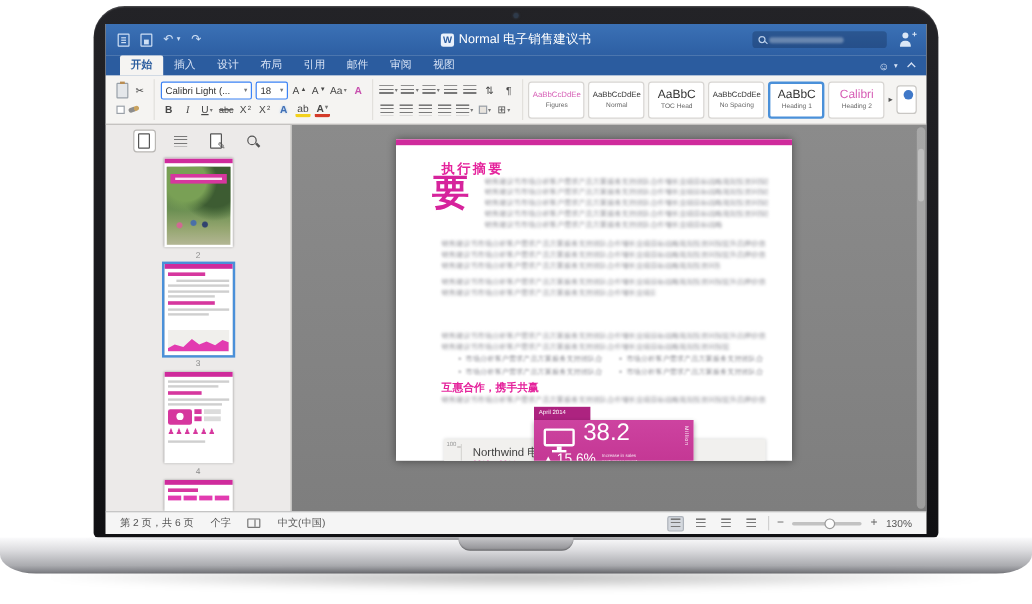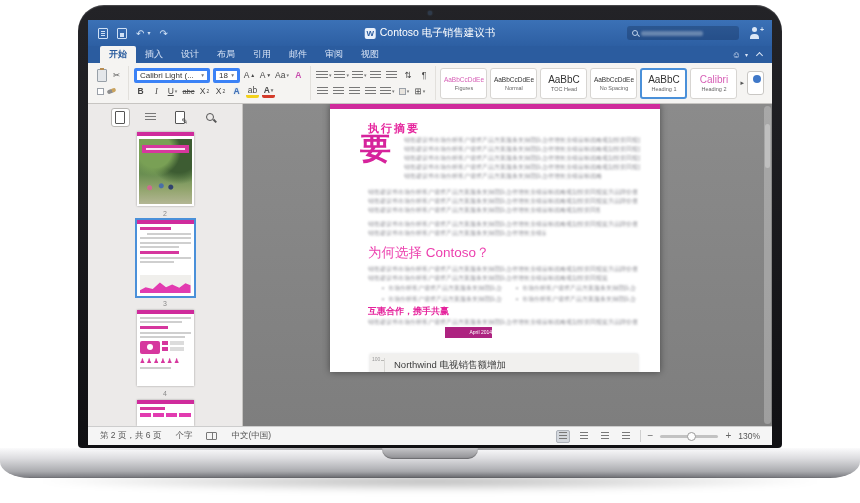--- a/index.html
+++ b/index.html
@@ -60,21 +60,21 @@
   .chev-up { width:5px; height:5px; border-left:1px solid #d9e4f6; border-top:1px solid #d9e4f6;
              transform:rotate(45deg); margin-top:2px; }
   .tcaret { font-size:6px; margin-left:-5px; }
 
   
   .ribbon { height:41px; flex:0 0 41px; background:#f5f4f2; border-bottom:1px solid #c7c5c2;
             display:flex; align-items:stretch; padding:3px 4px; }
   .grp { display:flex; flex-direction:column; justify-content:space-between; padding:1px 5px;
          border-right:1px solid #e2e0dc; }
   .rrow { display:flex; align-items:center; gap:3px; height:16px; }
-  .combo { height:15px; background:#fff; border:3px solid #3b82f6; border-radius:2px; font-size:8px;
+  .combo { height:15px; background:#fff; border:1px solid #3b82f6; border-radius:2px; font-size:8px;
            color:#333; display:flex; align-items:center; padding:0 3px; gap:3px; white-space:nowrap; overflow:hidden; }
   .combo .cv { font-size:5.5px; color:#777; }
   .rb { min-width:13px; height:14px; display:flex; align-items:center; justify-content:center;
         font-size:8.5px; color:#474747; border-radius:2px; gap:1px; }
   .rb .cv { font-size:5px; color:#777; }
   .rb b { font-weight:bold; } .rb i { font-family:"Liberation Serif", serif; }
   .rb .u { text-decoration:underline; } .rb .st { text-decoration:line-through; font-size:7.5px; }
   .sup { font-size:5px; vertical-align:super; }
   .fx { color:#3f6fb5; text-shadow:0 0 2px #9fc0e8; font-weight:bold; }
   .hl { border-bottom:3px solid #f3d11c; line-height:8px; }
@@ -142,22 +142,22 @@
   .camside { display:flex; flex-direction:column; gap:2px; flex:1; }
   .camside .r { display:flex; gap:2px; }
   .camside .p { width:6px; height:4px; background:#d6379e; }
   .camside .g { width:14px; height:4px; background:#dcdcdc; }
   .people { display:flex; gap:1px; margin:3px 3px 0; color:#d6379e; font-size:6.5px; line-height:7px; }
   .trow { display:flex; gap:2px; margin:3px 3px 0; }
   .trow .c { flex:1; height:4px; background:#e23bb0; }
 
   
   .docarea { flex:1; position:relative; }
-  .page { position:absolute; left:87px; top:0; width:330px; height:268px; background:#fff;
-          box-shadow:0 0 7px rgba(0,0,0,.45); overflow:hidden;text-align:right; }
+  .page { position:absolute; left:87px; top:12px; width:330px; height:268px; background:#fff;
+          box-shadow:0 0 7px rgba(0,0,0,.45); overflow:hidden; }
   .pband { height:5px; background:#cf2b9c; }
   .h1 { position:absolute; left:38px; top:17px; font-size:11px; font-weight:bold; color:#e5239c; letter-spacing:2px; }
   .dropcap { position:absolute; left:30px; top:28px; font-size:31px; line-height:34px; font-weight:bold; color:#d6239c; }
   .bl { position:absolute; font-size:6px; line-height:9px; color:#8f8f96; filter:blur(1.2px);
         white-space:nowrap; overflow:hidden; }
   .h2 { position:absolute; left:38px; top:140px; font-size:13.5px; color:#ec3fae; }
   .h3 { position:absolute; left:38px; top:201px; font-size:9px; font-weight:bold; color:#e5239c; }
   .bul { padding-left:6px; position:relative; font-size:6px; line-height:8px; color:#8f8f96;
          filter:blur(1.1px); white-space:nowrap; overflow:hidden; }
   .bul::before { content:"•"; position:absolute; left:0; top:0; color:#6e6e74; filter:none; }
@@ -224,21 +224,21 @@
       <div class="titlebar">
         <div class="qa">
           <span class="mini doc"></span>
           <span class="mini save"></span>
           <span class="glyph">↶</span>
           <span class="glyph tiny-caret">▾</span>
           <span class="glyph">↷</span>
         </div>
         <div class="wtitle">
           <span class="wicon">W</span>
-          <span>Contoso 电子销售建议书</span>
+          <span>Normal 电子销售建议书</span>
         </div>
         <div class="tright">
           <div class="searchpill">
             <span class="mag"></span>
             <span class="searchblur"></span>
           </div>
           <div class="share">
               <span class="plus">+</span>
             </div>
         </div>
@@ -521,21 +521,20 @@
             <div class="bl" style="left:74px; top:59px;  width:236px;">销售建议书市场分析客户需求产品方案服务支持团队合作增长业绩目标战略规划投资回报提升品牌价值创新技术平台整合资源优化流程管理体系全面推进发展方向销售建议书市场分析客户需求</div>
             <div class="bl" style="left:74px; top:68px;  width:198px;">销售建议书市场分析客户需求产品方案服务支持团队合作增长业绩目标战略规划投资回报提升品牌价值创新技术平台整合资源优化流程管理体系全面推进发展方向销售建议书市场分析客户需求</div>
 
             <div class="bl" style="left:38px; top:84px;  width:270px;">销售建议书市场分析客户需求产品方案服务支持团队合作增长业绩目标战略规划投资回报提升品牌价值创新技术平台整合资源优化流程管理体系全面推进发展方向销售建议书市场分析客户需求</div>
             <div class="bl" style="left:38px; top:93px;  width:270px;">销售建议书市场分析客户需求产品方案服务支持团队合作增长业绩目标战略规划投资回报提升品牌价值创新技术平台整合资源优化流程管理体系全面推进发展方向销售建议书市场分析客户需求</div>
             <div class="bl" style="left:38px; top:102px; width:232px;">销售建议书市场分析客户需求产品方案服务支持团队合作增长业绩目标战略规划投资回报提升品牌价值创新技术平台整合资源优化流程管理体系全面推进发展方向销售建议书市场分析客户需求</div>
 
             <div class="bl" style="left:38px; top:116px; width:270px;">销售建议书市场分析客户需求产品方案服务支持团队合作增长业绩目标战略规划投资回报提升品牌价值创新技术平台整合资源优化流程管理体系全面推进发展方向销售建议书市场分析客户需求</div>
             <div class="bl" style="left:38px; top:125px; width:178px;">销售建议书市场分析客户需求产品方案服务支持团队合作增长业绩目标战略规划投资回报提升品牌价值创新技术平台整合资源优化流程管理体系全面推进发展方向销售建议书市场分析客户需求</div>
 
-            <div class="h2">为何选择 Contoso？</div>
 
             <div class="bl" style="left:38px; top:161px; width:270px;">销售建议书市场分析客户需求产品方案服务支持团队合作增长业绩目标战略规划投资回报提升品牌价值创新技术平台整合资源优化流程管理体系全面推进发展方向销售建议书市场分析客户需求</div>
             <div class="bl" style="left:38px; top:170px; width:240px;">销售建议书市场分析客户需求产品方案服务支持团队合作增长业绩目标战略规划投资回报提升品牌价值创新技术平台整合资源优化流程管理体系全面推进发展方向销售建议书市场分析客户需求</div>
 
             <div class="bulcol" style="left:52px;">
               <div class="bul">市场分析客户需求产品方案服务支持团队合作</div>
               <div class="bul">市场分析客户需求产品方案服务支持团队合作</div>
             </div>
             <div class="bulcol" style="left:186px;">
               <div class="bul">市场分析客户需求产品方案服务支持团队合作</div>
@@ -564,20 +563,33 @@
                 <circle cx="131" cy="27" r="4.4" fill="rgba(255,255,255,0.12)" stroke="#ffffff" stroke-width="1.4"></circle>
               </svg>
             </div>
 
             <svg class="conn" viewBox="0 0 330 322">
               <line x1="127" y1="281" x2="179" y2="297" stroke="#db64b7" stroke-width="0.8"></line>
               <line x1="242" y1="281" x2="179" y2="297" stroke="#db64b7" stroke-width="0.8"></line>
             </svg>
 
             <div class="callout-tab">April 2014</div>
+            <div class="callout">
+              <div class="monitor"></div>
+              <div class="cv-val">38.2</div>
+              <div class="cv-unit">Million</div>
+              <div class="crow2">
+                <span class="uparr">▲</span>
+                <span class="cv-delta">15.6%</span>
+                <span class="cnotes">
+                  <span>Increase in sales</span>
+                  <span>post engagement</span>
+                </span>
+              </div>
+            </div>
           </div>
 
           <div class="vscroll">
             <div class="vthumb"></div>
           </div>
         </div>
       </div>
 
       <div class="statusbar">
         <span>第 2 页，共 6 页</span>

